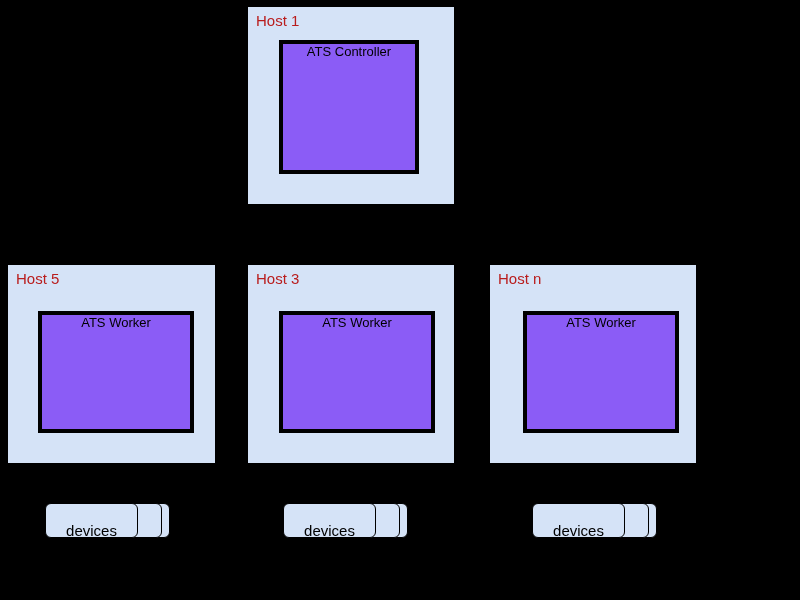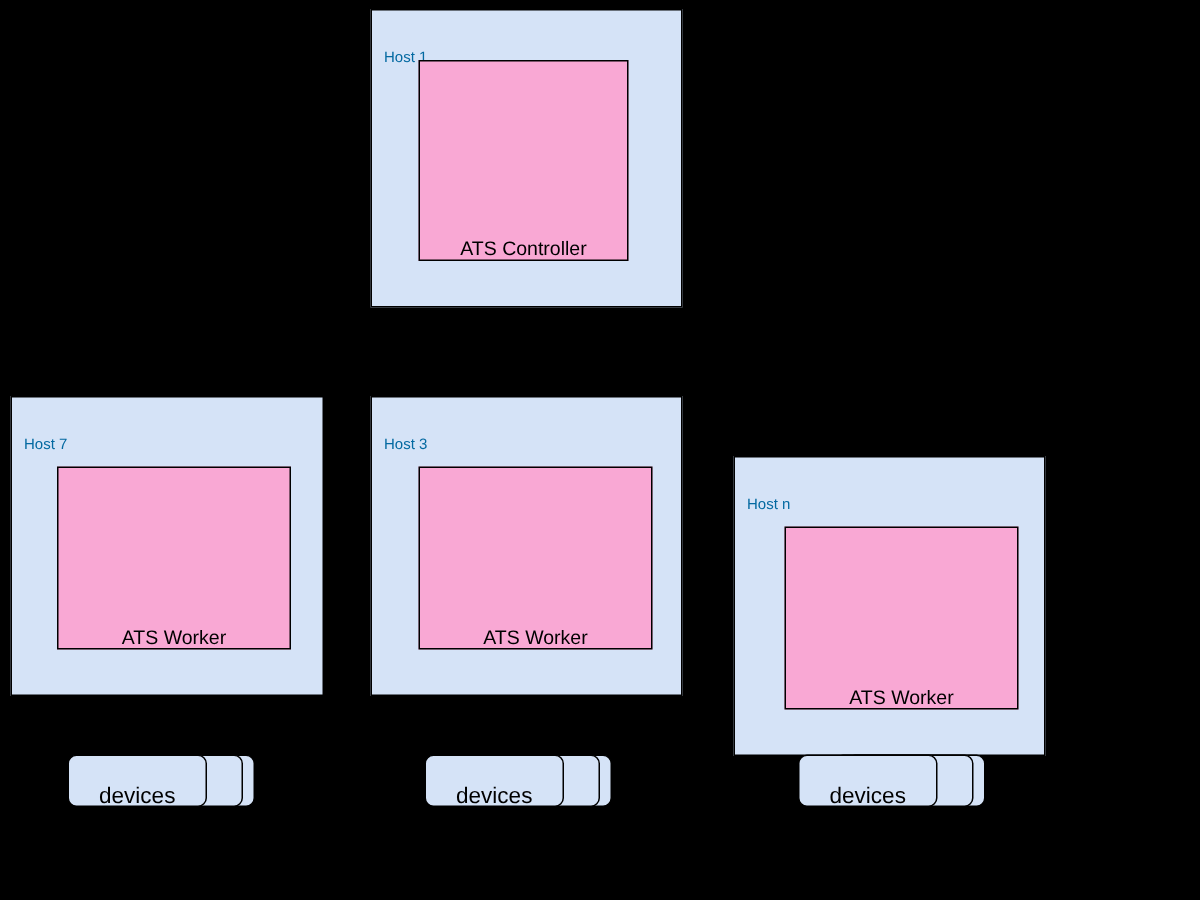--- a/index.html
+++ b/index.html
@@ -16,34 +16,34 @@
     font-family: "Liberation Sans", sans-serif;
   }
   .host-box {
     position: absolute;
     background: #d5e3f7;
     border: 1px solid #000000;
     box-sizing: border-box;
   }
   .host-label {
     position: absolute;
-    top: 24px;
+    top: 6px;
     left: 8px;
-    font-size: 10px;
-    color: #0369a1;
+    font-size: 15px;
+    color: #b91c1c;
     line-height: 16px;
     white-space: nowrap;
   }
   .inner-box {
     position: absolute;
-    background: #f9a8d4;
-    border: 1px solid #000000;
+    background: #8b5cf6;
+    border: 4px solid #000000;
     box-sizing: border-box;
     display: flex;
-    align-items: flex-end;
+    align-items: flex-start;
     justify-content: center;
   }
   .inner-label {
     font-size: 13px;
     color: #000000;
     text-align: center;
     white-space: nowrap;
   }
   .user-circle {
     position: absolute;
@@ -95,34 +95,34 @@
 
   <div class="host-box" style="left:247px; top:6px; width:208px; height:199px;">
     <div class="host-label">Host 1</div>
     <div class="inner-box" style="left:31px; top:33px; width:140px; height:134px;">
       <span class="inner-label">ATS Controller</span>
     </div>
   </div>
 
 
   <div class="host-box" style="left:7px; top:264px; width:209px; height:200px;">
-    <div class="host-label">Host 7</div>
+    <div class="host-label">Host 5</div>
     <div class="inner-box" style="left:30px; top:46px; width:156px; height:122px;">
       <span class="inner-label">ATS Worker</span>
     </div>
   </div>
 
   <div class="host-box" style="left:247px; top:264px; width:208px; height:200px;text-decoration:underline;">
     <div class="host-label">Host 3</div>
     <div class="inner-box" style="left:31px; top:46px; width:156px; height:122px;">
       <span class="inner-label">ATS Worker</span>
     </div>
   </div>
 
-  <div class="host-box" style="left:489px; top:264px; width:208px; height:200px;margin-top:40px;">
+  <div class="host-box" style="left:489px; top:264px; width:208px; height:200px;">
     <div class="host-label">Host n</div>
     <div class="inner-box" style="left:33px; top:46px; width:156px; height:122px;">
       <span class="inner-label">ATS Worker</span>
     </div>
   </div>
 
   <div class="devices-group" style="left:45px; top:503px;">
     <div class="dev-card c3"></div>
     <div class="dev-card c2"></div>
     <div class="dev-card c1">

